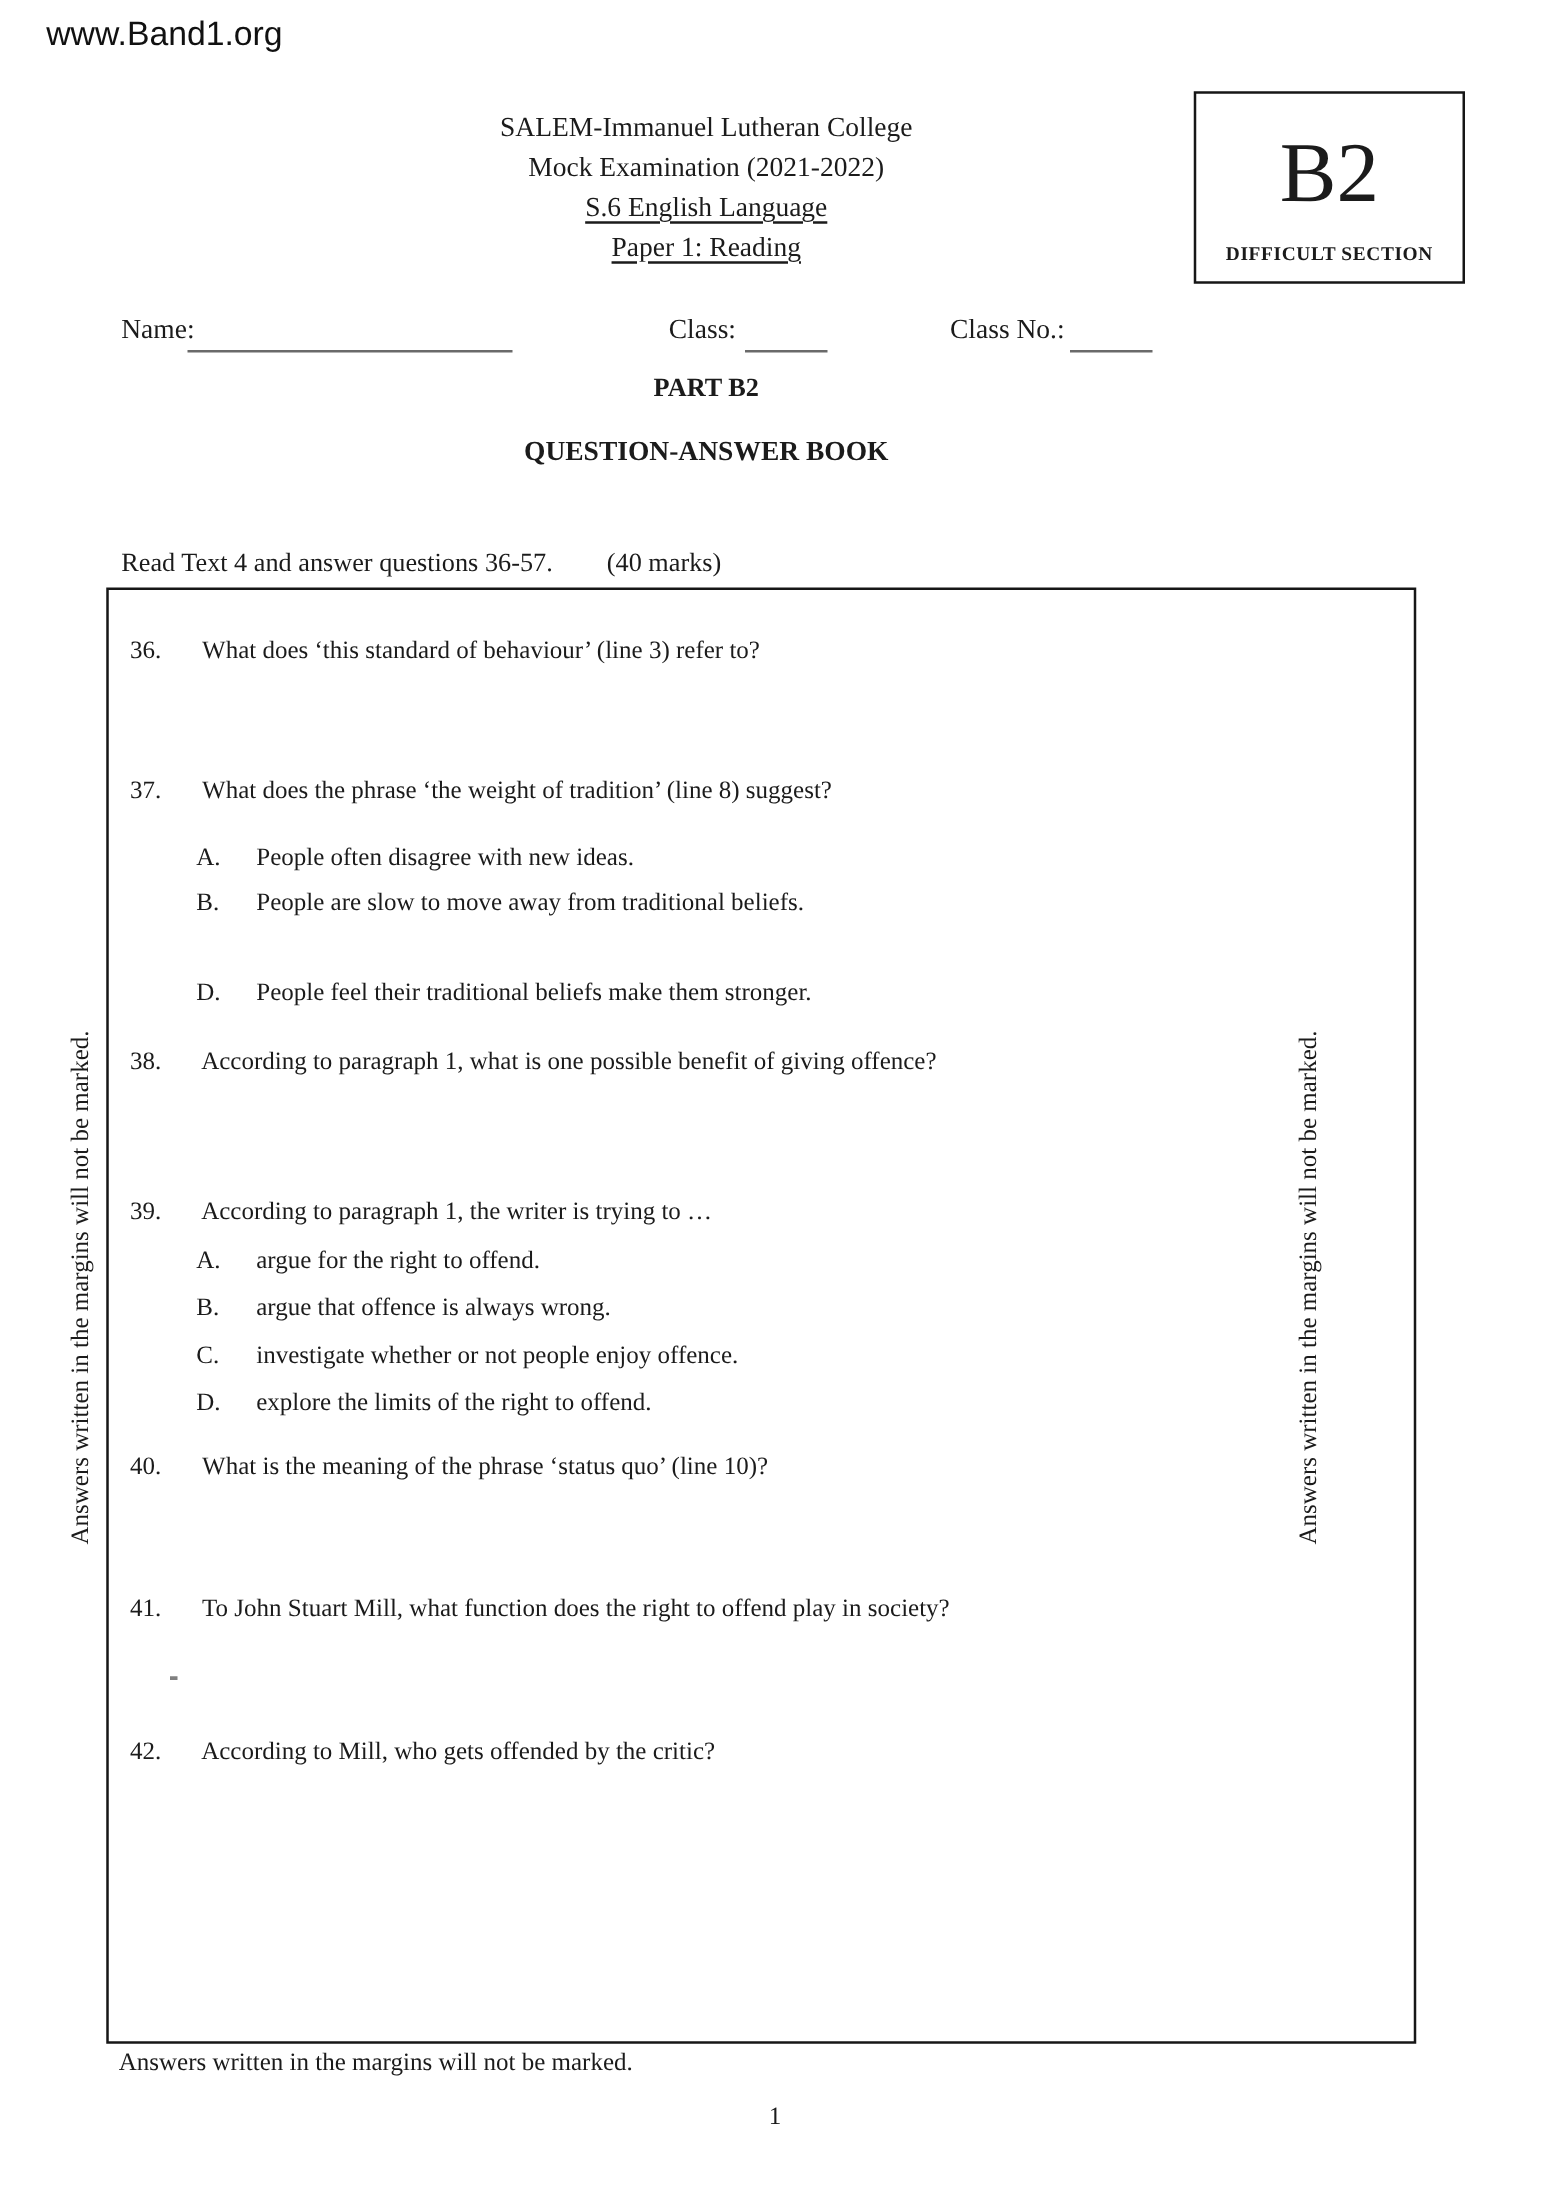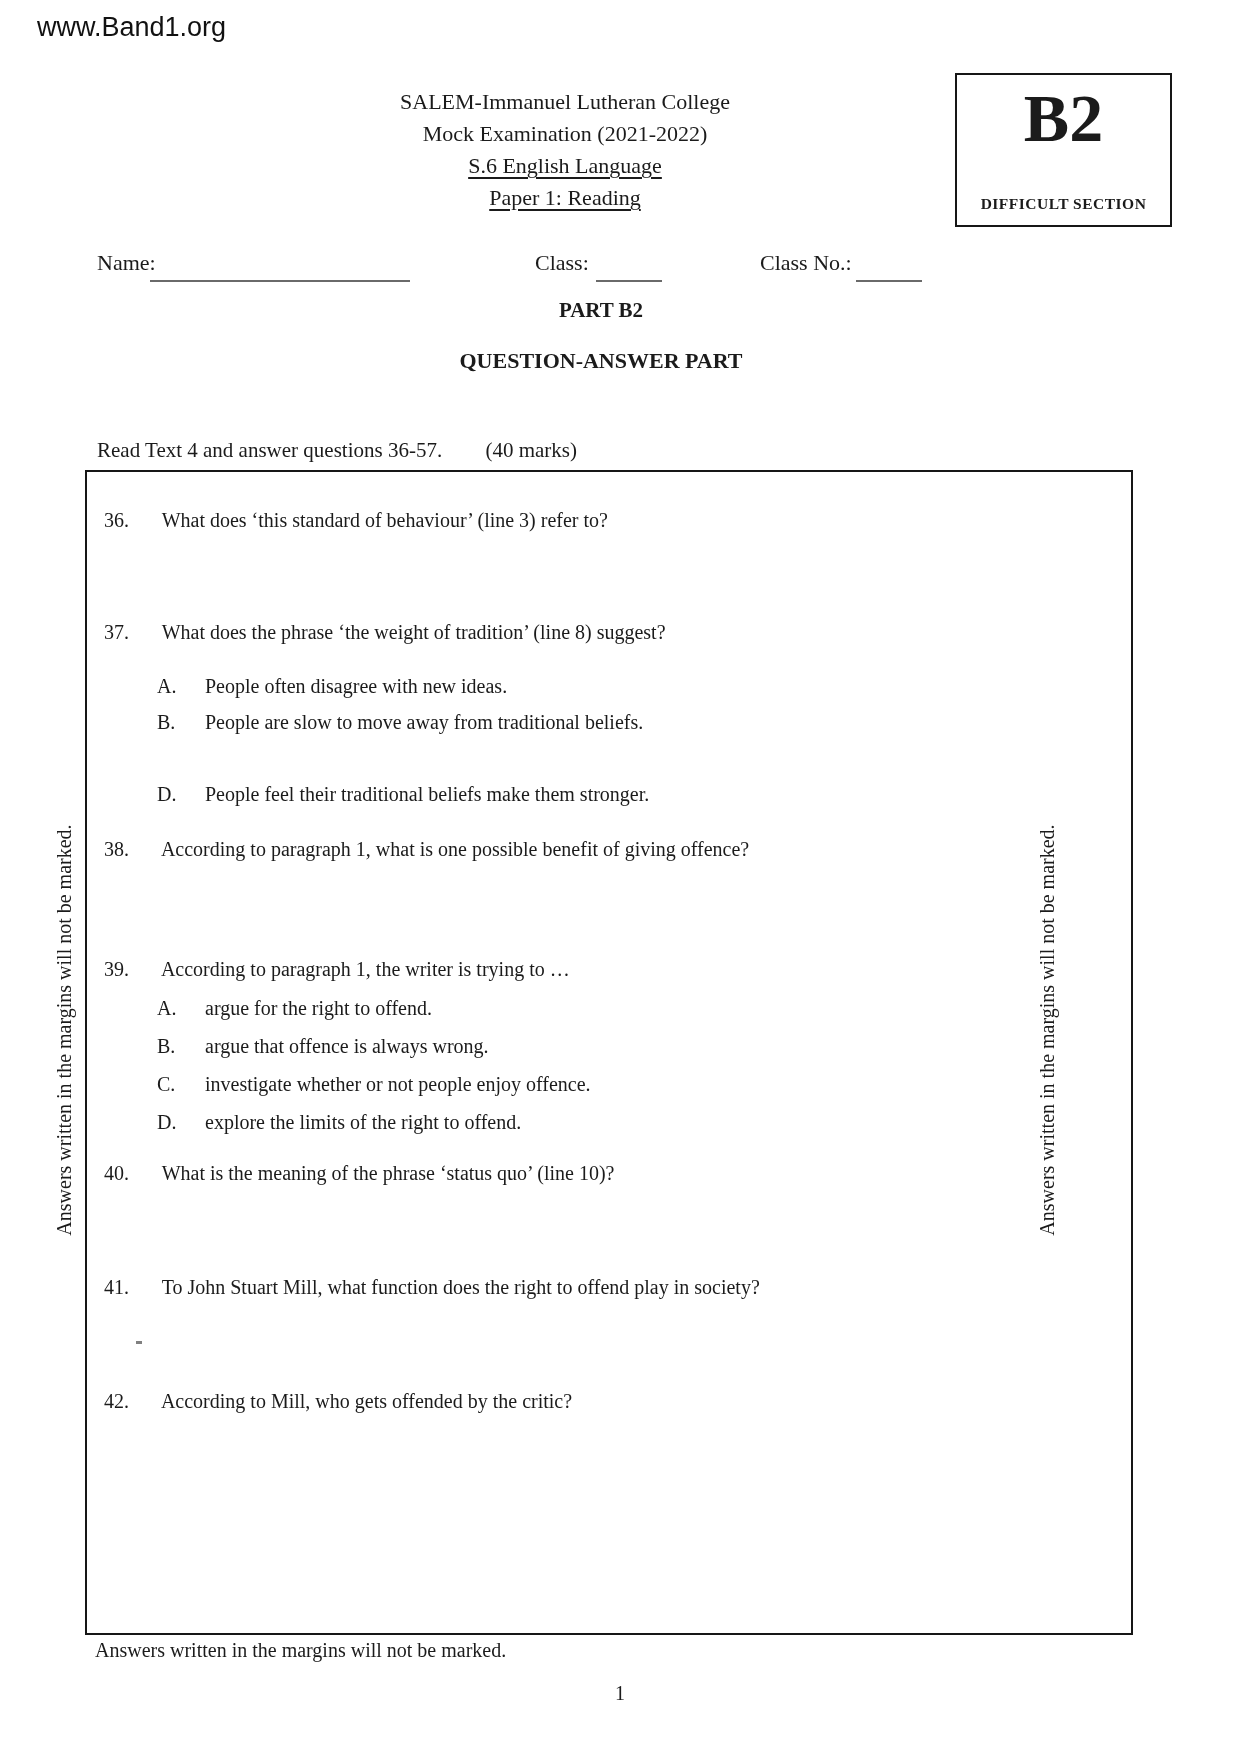--- a/index.html
+++ b/index.html
@@ -20,26 +20,26 @@
     position:absolute;left:0;top:86px;width:1130px;
     text-align:center;font-size:22px;line-height:32px;
   }
   .header-block .u{text-decoration:underline;text-underline-offset:4px;text-decoration-thickness:1.5px;}
   .badge{
     position:absolute;left:955px;top:73px;width:217px;height:154px;
     border:2.5px solid #161616;box-sizing:border-box;
     display:flex;flex-direction:column;align-items:center;justify-content:space-between;
     padding:6px 4px 12px 4px;
   }
-  .badge-code{font-size:68px;font-weight:bold;line-height:1.1;}
+  .badge-code{font-size:68px;font-weight:normal;line-height:1.1;margin-top:20px;}
   .badge-label{font-size:15.5px;font-weight:bold;letter-spacing:0.5px;}
   .student-row{position:absolute;left:0;top:0;width:1240px;height:0;}
   .field-label{position:absolute;top:250px;font-size:22px;}
   .field-line{position:absolute;top:252px;height:28px;border-bottom:2px solid #6a6a6a;}
-  .center-titles{position:absolute;left:0;width:1130px;text-align:center;padding-left:36px;}
+  .center-titles{position:absolute;left:0;width:1130px;text-align:center;}
   .part-title{top:298px;font-size:21px;font-weight:bold;}
   .book-title{top:348px;font-size:22px;font-weight:bold;}
   .instruction{
     position:absolute;left:97px;top:438px;
     font-size:21px;
   }
   .instruction .marks{margin-left:38px;}
   .answer-box{
     position:absolute;left:85px;top:470px;width:1048px;height:1165px;
     border:2.5px solid #161616;box-sizing:border-box;
@@ -82,21 +82,21 @@
   <div class="student-row">
     <span class="field-label" style="left:97px">Name:</span>
     <span class="field-line" style="left:150px;width:260px"></span>
     <span class="field-label" style="left:535px">Class:</span>
     <span class="field-line" style="left:596px;width:66px"></span>
     <span class="field-label" style="left:760px">Class No.:</span>
     <span class="field-line" style="left:856px;width:66px"></span>
   </div>
 
   <div class="center-titles part-title">PART B2</div>
-  <div class="center-titles book-title">QUESTION-ANSWER PART</div>
+  <div class="center-titles book-title">QUESTION-ANSWER BOOK</div>
 
   <div class="instruction">
     <span>Read Text 4 and answer questions 36-57.</span>
     <span class="marks">(40 marks)</span>
   </div>
 
   <div class="answer-box">
 
     <div class="q-row" style="top:37px">
       <span class="q-num">36.</span>

